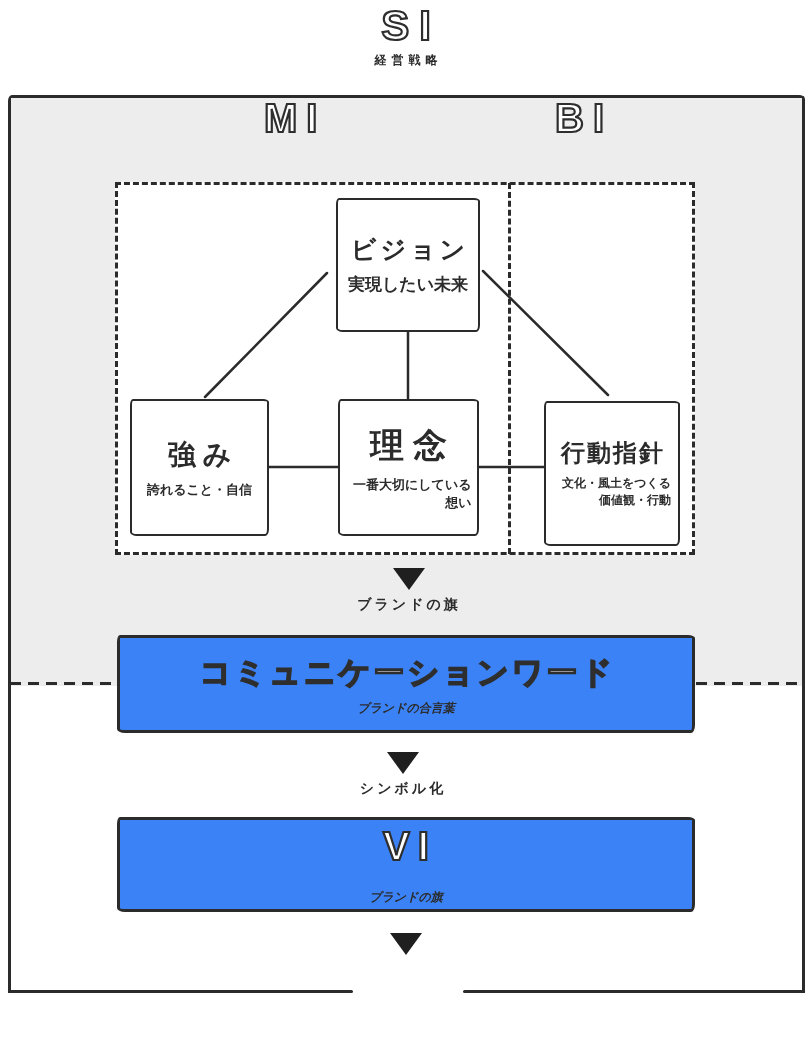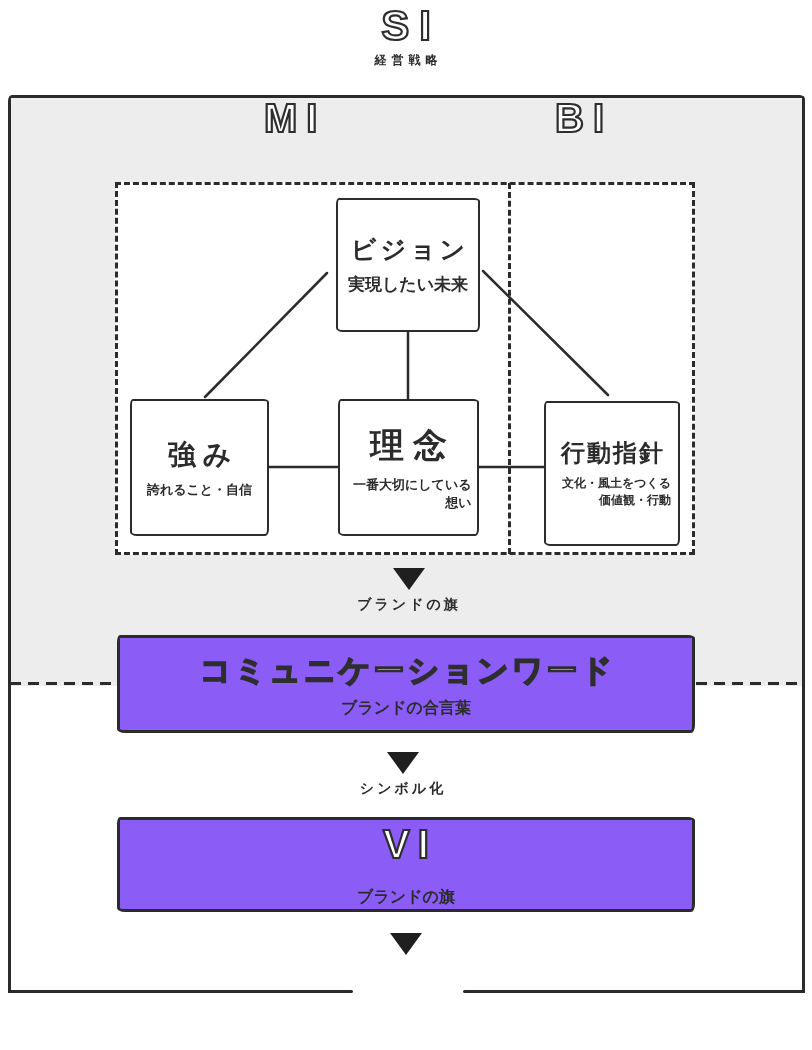--- a/index.html
+++ b/index.html
@@ -88,30 +88,30 @@
   .tri-1 { left: 393px; top: 568px; }
   .tri-2 { left: 387px; top: 752px; }
   .tri-3 { left: 390px; top: 933px; }
 
   .step-label { position: absolute; width: 200px; text-align: center; font-size: 14px; font-weight: 700; letter-spacing: 3px; z-index: 5; }
   .step-1 { left: 309px; top: 596px; }
   .step-2 { left: 303px; top: 780px; }
 
   
   .banner {
-    position: absolute; left: 117px; width: 578px; background: #8b5cf6;
+    position: absolute; left: 117px; width: 578px; background: #3b82f6;
     border: 3px solid #2b2b2b; border-radius: 3px 7px 4px 8px / 7px 3px 8px 4px;
     display: flex; flex-direction: column; align-items: center; justify-content: center;
     text-align: center; z-index: 5;
   }
   .banner-comm { top: 635px; height: 98px; }
   .banner-comm .banner-title { font-size: 31px; letter-spacing: 3px; padding-left: 3px; }
   .banner-vi   { top: 817px; height: 95px; gap: 14px; }
   .banner-vi .banner-title { font-size: 40px; letter-spacing: 8px; padding-left: 8px; }
-  .banner-sub { font-size: 16px; font-weight: 600; margin-top: 6px; }
+  .banner-sub { font-size: 12px; font-weight: 600; margin-top: 6px; font-style: italic; }
 
   
   .dash-seg {
     position: absolute; top: 682px; height: 3px; z-index: 2;
     background: repeating-linear-gradient(90deg, #2b2b2b 0 11px, transparent 11px 18px);
   }
   .dash-seg.left  { left: 10px;  width: 106px; }
   .dash-seg.right { left: 696px; width: 107px; }
 
   

